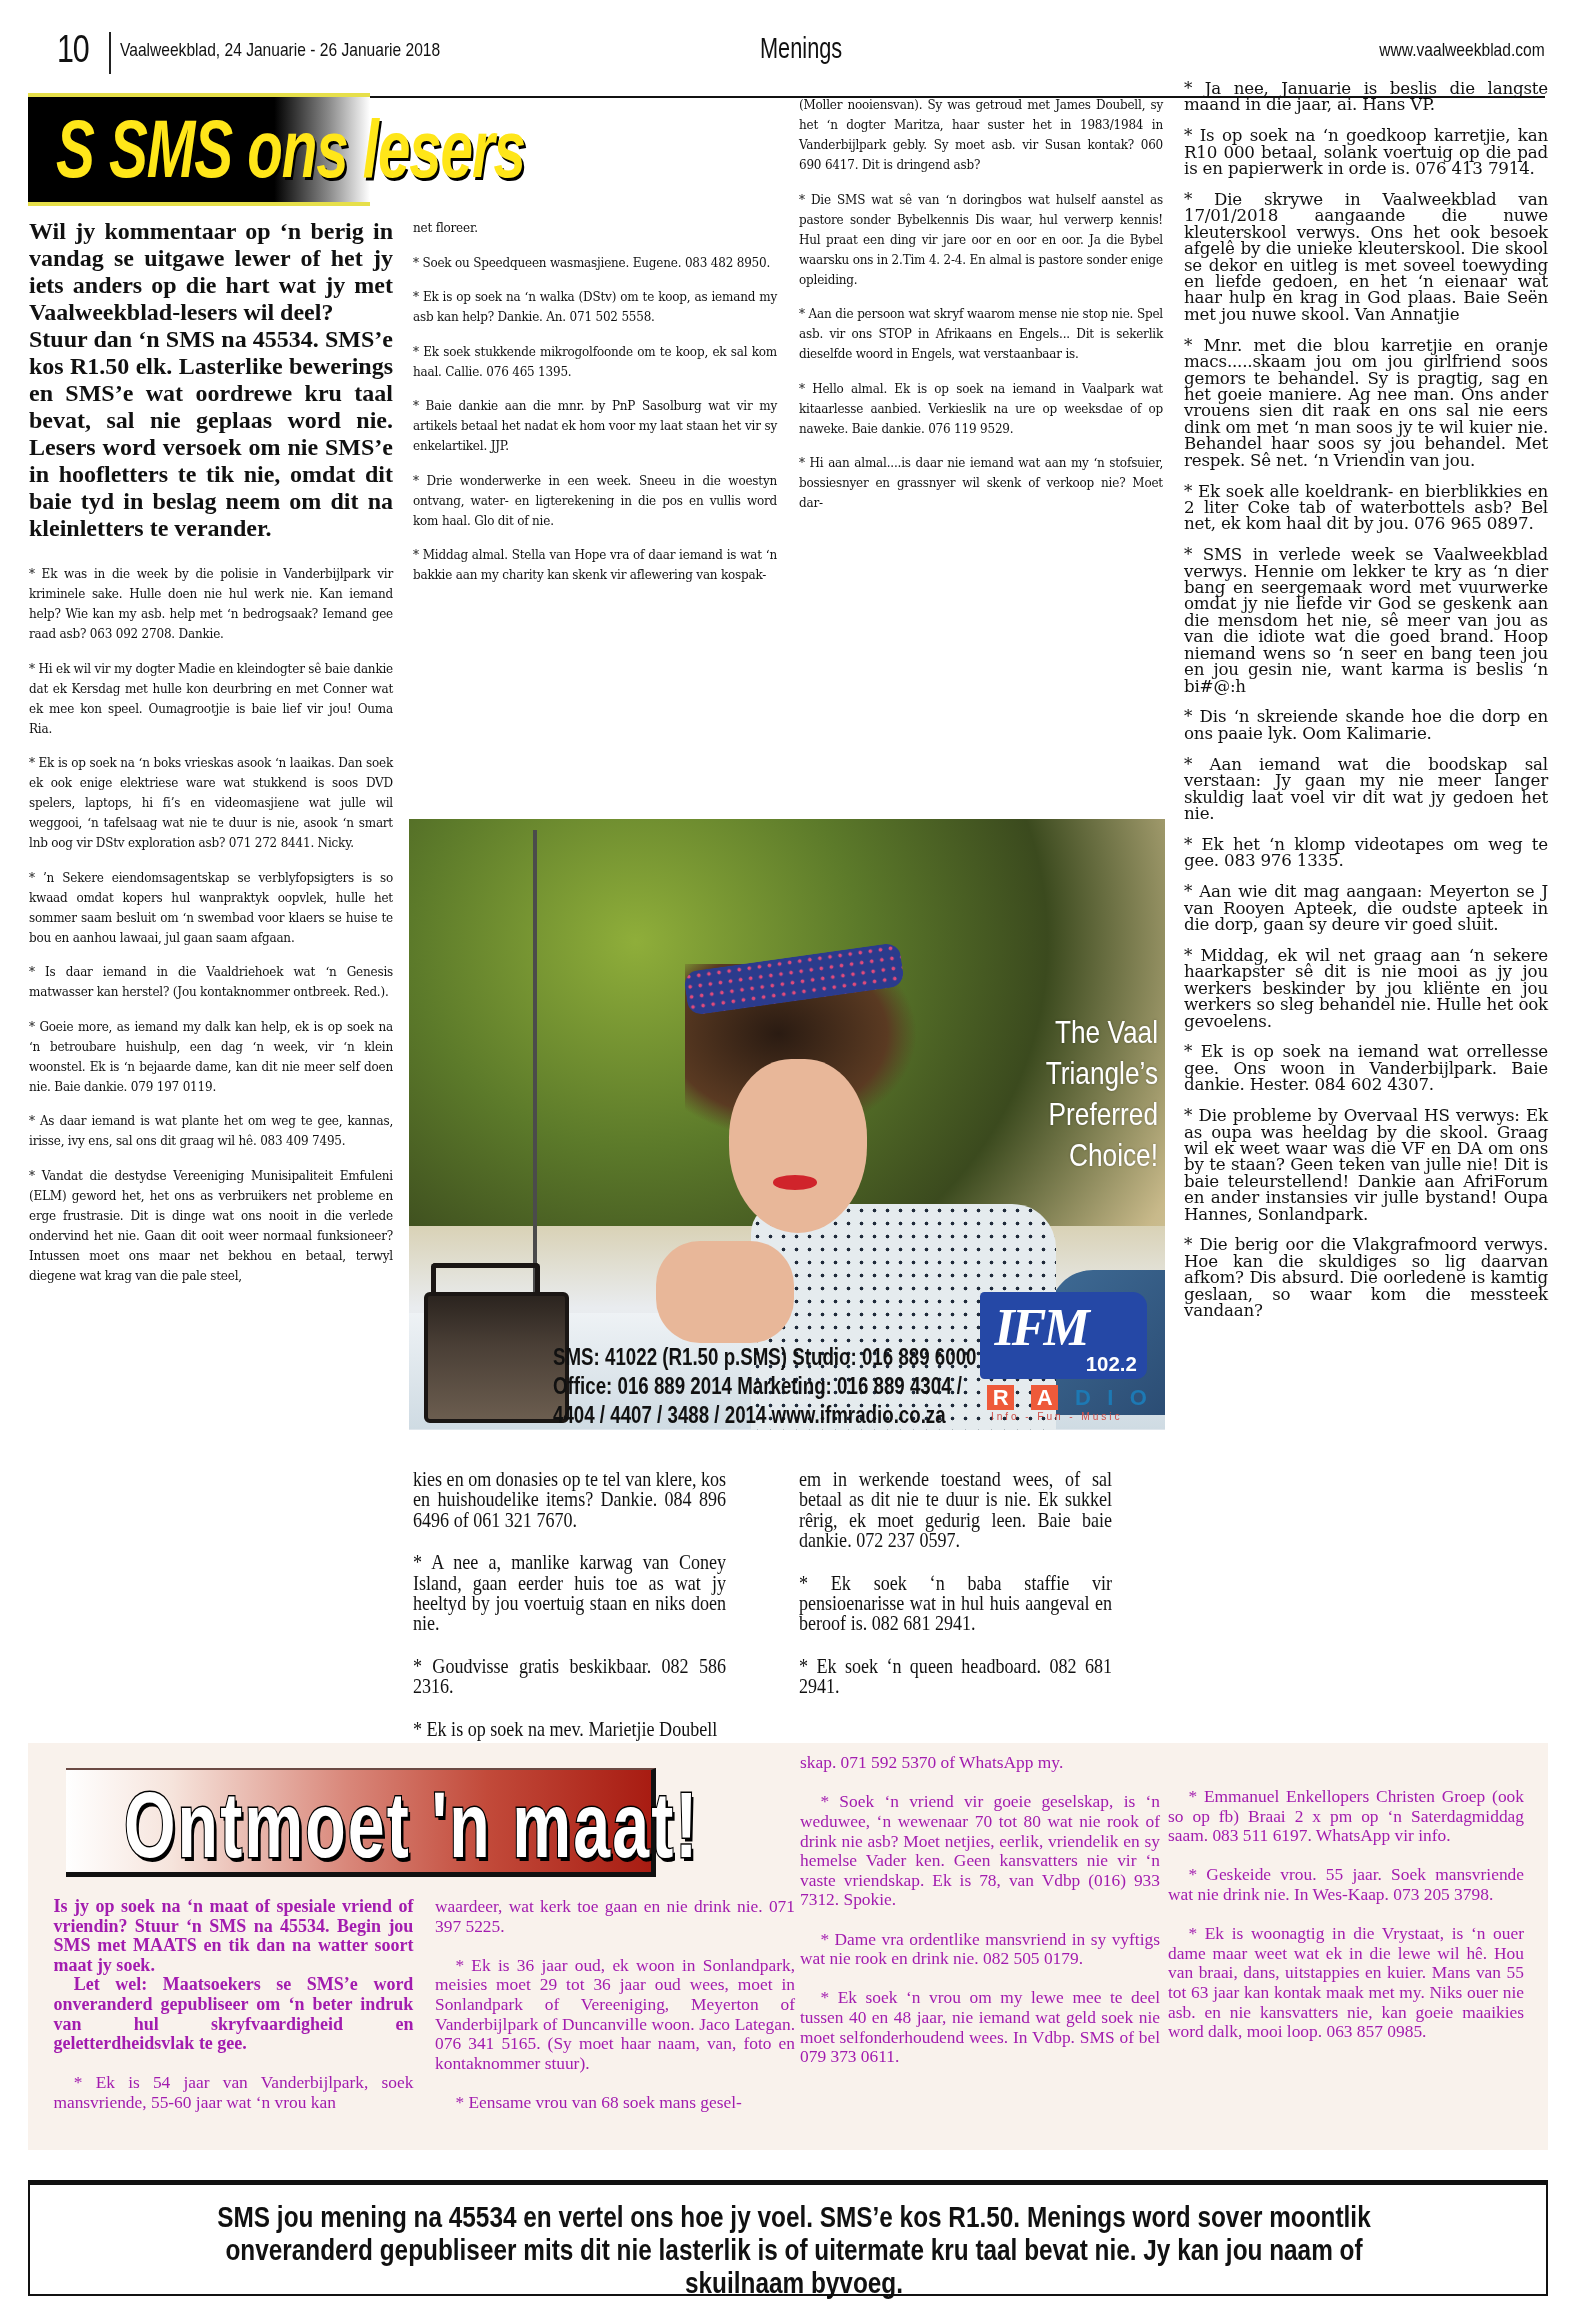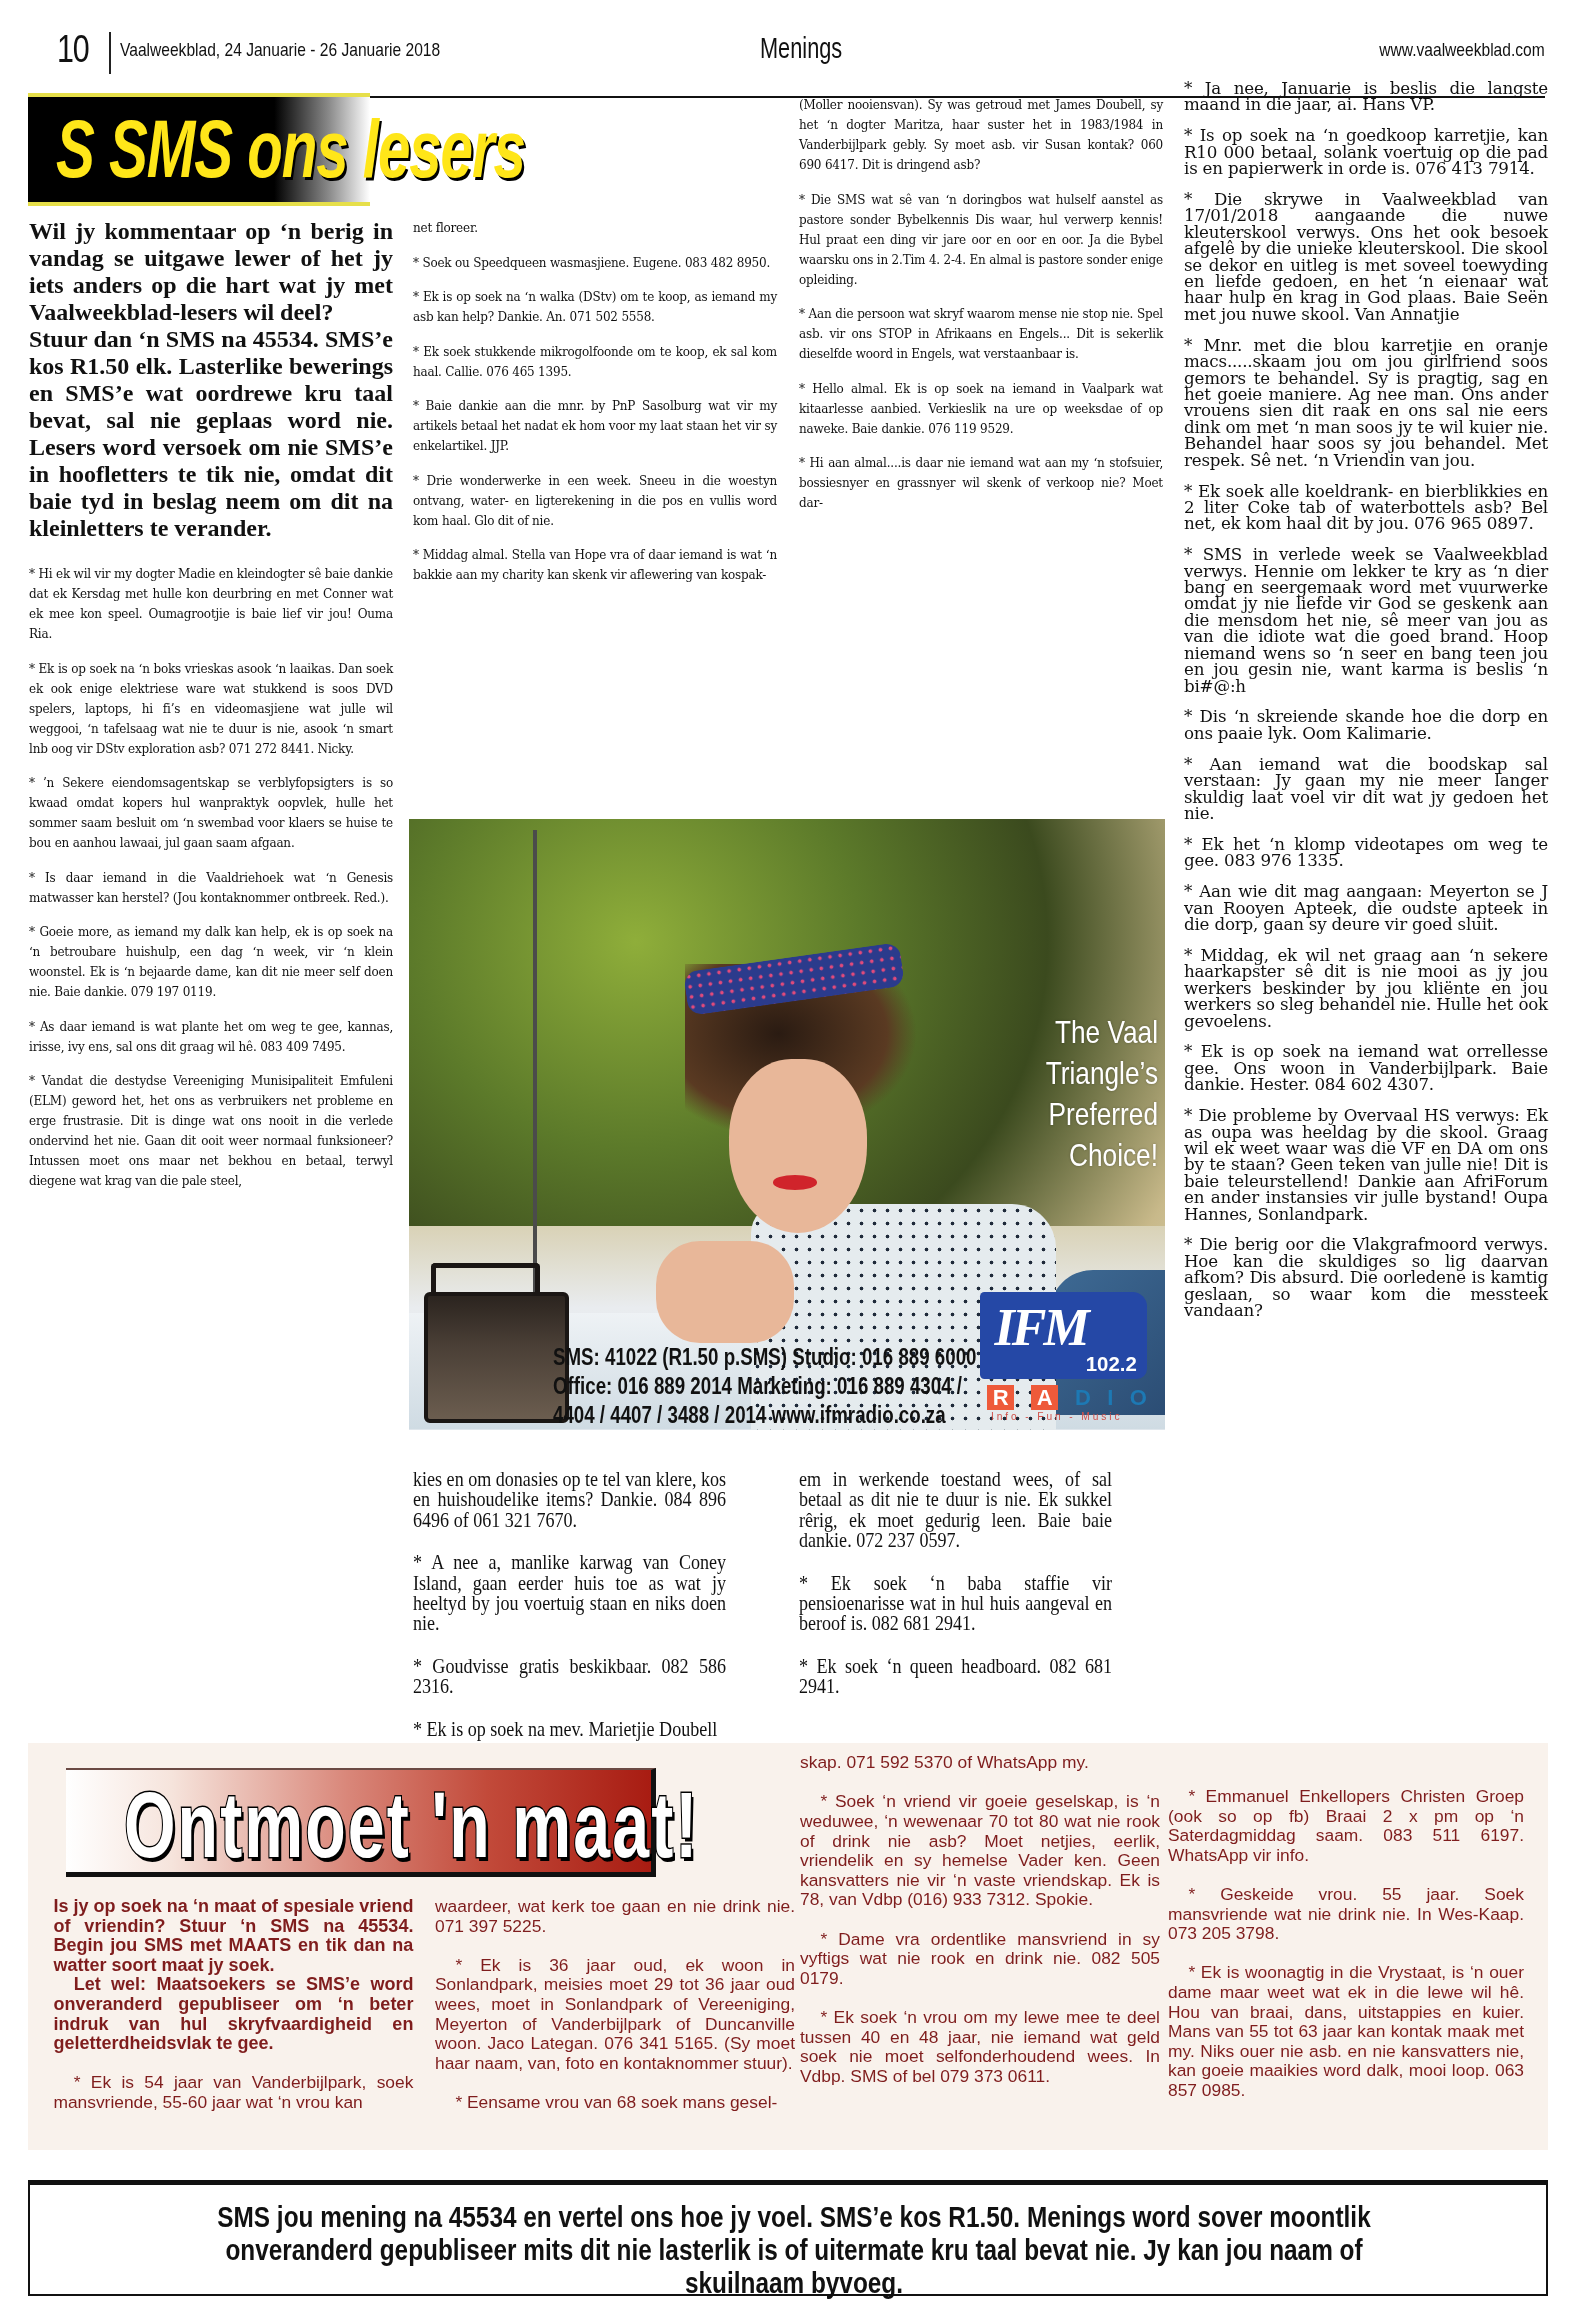--- a/index.html
+++ b/index.html
@@ -66,21 +66,21 @@
   .ad .radio-word span:nth-child(n+3) { color: #1d79b4; }
   .ad .radio-sub { position: absolute; left: 582px; top: 592px; width: 153px; font-family: "Liberation Sans", sans-serif; font-size: 10.2px; letter-spacing: 2.9px; color: #d0504a; white-space: nowrap; }
 
   
   .maat { position: absolute; left: 28px; top: 1743px; width: 1520px; height: 407px; background: #f9f2ec; }
   .maat-banner { position: absolute; left: 38px; top: 25px; width: 590px; height: 109px;
       background: linear-gradient(90deg, #ffffff 0%, #f6e4dc 18%, #d9877a 48%, #c24a3a 72%, #a81c12 100%);
       border-right: 5.8px solid #111; border-bottom: 5.8px solid #111; border-top: 2.2px solid #6b4a44; }
   .maat-title { position: absolute; left: 58px; top: 5.8px; font-family: "Liberation Sans", sans-serif; font-weight: bold; font-size: 92px; line-height: 99px; color: #fff; letter-spacing: 2.9px; transform: scaleX(0.72); transform-origin: left; white-space: nowrap;
       -webkit-text-stroke: 2.9px #000; paint-order: stroke fill; text-shadow: 3.6px 3.6px 0 #000; }
-  .mcol { position: absolute; text-align: justify; font-family: Liberation Sans, sans-serif; font-size: 17.4px; line-height: 19.6px; color: #7f1d1d; }
+  .mcol { position: absolute; text-align: justify; font-family: Liberation Serif, serif; font-size: 17.4px; line-height: 19.6px; color: #a21caf; }
   .mcol p { margin-bottom: 19.6px; text-indent: 20.4px; }
   .mcol p.noindent { text-indent: 0; }
   .mcol .bold { font-weight: bold; font-size: 18px; }
   .mcol .bold p { margin-bottom: 0; }
   .m1 { left: 25.4px; top: 154px; width: 360px; }
   .m2 { left: 407px; top: 154px; width: 360px; }
   .m3 { left: 772px; top: 10.2px; width: 360px; }
   .m4 { left: 1140px; top: 10.2px; width: 356px; }
 
   
@@ -103,20 +103,21 @@
   <div class="bg"></div>
   <div class="title">S   SMS ons lesers</div>
 </div>
 
 <section class="col c1">
   <div class="intro">
     <div>Wil jy kommentaar op ‘n berig in vandag se uitgawe lewer of het jy iets anders op die hart wat jy met Vaalweekblad-lesers wil deel?</div>
     <div>Stuur dan ‘n SMS na 45534. SMS’e kos R1.50 elk. Lasterlike bewerings en SMS’e wat oordrewe kru taal bevat, sal nie geplaas word nie. Lesers word versoek om nie SMS’e in hoofletters te tik nie, omdat dit baie tyd in beslag neem om dit na kleinletters te verander.</div>
   </div>
   <div class="body1">
+    <p>* Ek was in die week by die polisie in Vanderbijlpark vir kriminele sake. Hulle doen nie hul werk nie. Kan iemand help? Wie kan my asb. help met ‘n bedrogsaak? Iemand gee raad asb? 063 092 2708. Dankie.</p>
     <p>* Hi ek wil vir my dogter Madie en kleindogter sê baie dankie dat ek Kersdag met hulle kon deurbring en met Conner wat ek mee kon speel. Oumagrootjie is baie lief vir jou! Ouma Ria.</p>
     <p>* Ek is op soek na ‘n boks vrieskas asook ‘n laaikas. Dan soek ek ook enige elektriese ware wat stukkend is soos DVD spelers, laptops, hi fi’s en videomasjiene wat julle wil weggooi, ‘n tafelsaag wat nie te duur is nie, asook ‘n smart lnb oog vir DStv exploration asb? 071 272 8441. Nicky.</p>
     <p>* ’n Sekere eiendomsagentskap se verblyfopsigters is so kwaad omdat kopers hul wanpraktyk oopvlek, hulle het sommer saam besluit om ‘n swembad voor klaers se huise te bou en aanhou lawaai, jul gaan saam afgaan.</p>
     <p>* Is daar iemand in die Vaaldriehoek wat ‘n Genesis matwasser kan herstel? (Jou kontaknommer ontbreek. Red.).</p>
     <p>* Goeie more, as iemand my dalk kan help, ek is op soek na ‘n betroubare huishulp, een dag ‘n week, vir ‘n klein woonstel. Ek is ‘n bejaarde dame, kan dit nie meer self doen nie. Baie dankie. 079 197 0119.</p>
     <p>* As daar iemand is wat plante het om weg te gee, kannas, irisse, ivy ens, sal ons dit graag wil hê. 083 409 7495.</p>
     <p>* Vandat die destydse Vereeniging Munisipaliteit Emfuleni (ELM) geword het, het ons as verbruikers net probleme en erge frustrasie. Dit is dinge wat ons nooit in die verlede ondervind het nie. Gaan dit ooit weer normaal funksioneer? Intussen moet ons maar net bekhou en betaal, terwyl diegene wat krag van die pale steel,</p>
   </div>
 </section>
 

